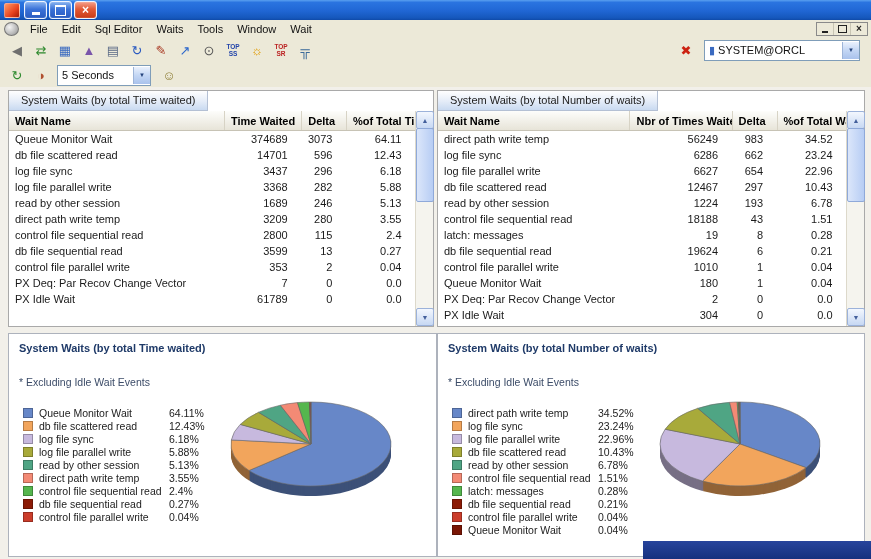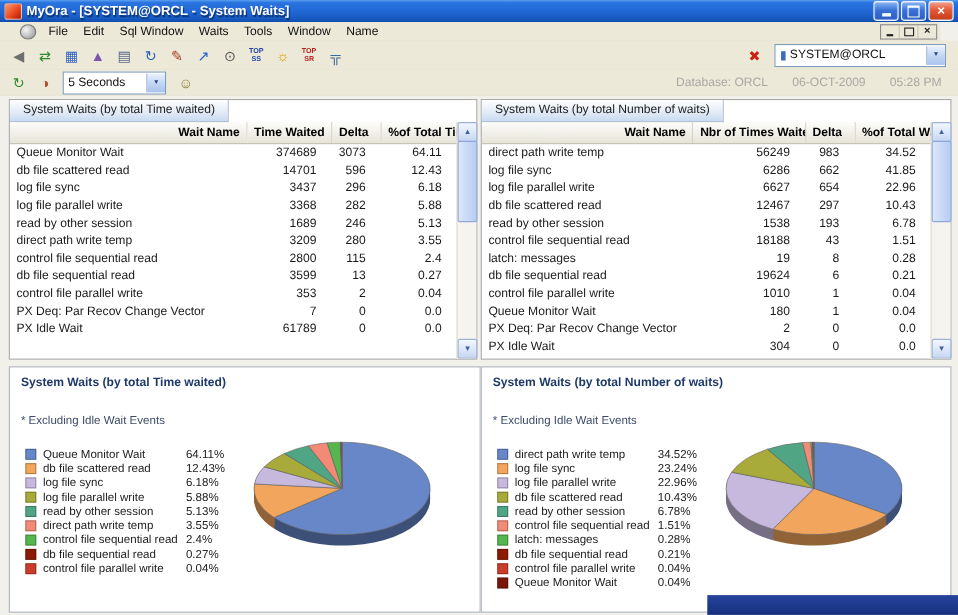--- a/index.html
+++ b/index.html
@@ -14,22 +14,22 @@
     background:linear-gradient(135deg,#ff9966 0%,#e8431f 60%,#a51b05 100%);}
   .title-text{flex:1;font-weight:bold;font-size:12px;white-space:nowrap;text-shadow:1px 1px 1px rgba(8,40,90,.85);}
   .winbtns{display:flex;gap:2px;padding-right:2px;}
   .winbtn{width:21px;height:16px;border-radius:3px;border:1px solid #eef4ff;display:flex;align-items:center;justify-content:center;
     background:linear-gradient(180deg,#8ab4f0 0%,#3a72d8 45%,#2a5cc0 100%);color:#fff;box-shadow:inset 0 0 1px #fff;}
   .winbtn.close{background:linear-gradient(180deg,#f4a08c 0%,#e25935 45%,#c83b16 100%);}
   .glyph-minbar{width:8px;height:3px;background:#fff;margin-top:7px;}
   .glyph-maxbox{width:9px;height:8px;border:1px solid #fff;border-top-width:2px;}
   .glyph-close{font-size:12px;font-weight:bold;line-height:1;}
   
-  .menubar{position:absolute;left:0;top:20px;right:16px;height:17px;background:#ece9d8;display:flex;align-items:center;
-    border-bottom:1px solid #e3e0cf;padding-left:14px;}
+  .menubar{position:absolute;left:0;top:20px;right:0;height:17px;background:#ece9d8;display:flex;align-items:center;
+    border-bottom:1px solid #e3e0cf;}
   .child-icon{width:13px;height:12px;margin:0 4px;border-radius:50%;border:1px solid #777;
     background:radial-gradient(circle at 35% 35%,#f4f4f4 0%,#b9b9b9 60%,#8a8a8a 100%);}
   .menu-items{display:flex;align-items:center;}
   .menu-item{padding:1px 7px;color:#111;cursor:default;}
   .mdibtns{margin-left:auto;display:flex;border:1px solid #8a8a8a;margin-right:3px;background:#ece9d8;}
   .mdibtn{width:16px;height:12px;display:flex;align-items:center;justify-content:center;color:#222;border-left:1px solid #c8c5b4;}
   .mdibtn:first-child{border-left:none;}
   .glyph-minbar-s{width:6px;height:2px;background:#222;margin-top:6px;}
   .glyph-maxbox-s{width:7px;height:6px;border:1px solid #222;}
   .glyph-close-s{font-size:10px;font-weight:bold;line-height:1;}
@@ -50,21 +50,21 @@
   .combo .cicon{font-size:11px;margin-right:3px;}
   .statusinfo{margin-left:auto;display:flex;gap:22px;color:#a9a8a4;padding-right:10px;}
   
   .content{position:absolute;left:0;top:87px;right:0;bottom:0;background:#f2f0ea;}
   .panel{position:absolute;background:#fff;border:1px solid #a9a9a9;}
   .tab{display:inline-block;height:19px;line-height:18px;padding:0 12px;color:#222;
     background:linear-gradient(180deg,#fefefe 0%,#e4ecf8 55%,#c9daf1 100%);
     border-right:1px solid #b4c0d4;border-bottom:1px solid #b4c0d4;}
   table.grid{border-collapse:collapse;table-layout:fixed;width:calc(100% - 17px);font-size:11px;}
   .grid th{background:linear-gradient(180deg,#fdfdfb 0%,#e7e4d8 100%);border-right:1px solid #d7d3c5;border-bottom:1px solid #c7c3b5;
-    font-weight:bold;text-align:right;padding:2px 6px;height:15px;white-space:nowrap;overflow:hidden;}
+    font-weight:bold;text-align:left;padding:2px 6px;height:15px;white-space:nowrap;overflow:hidden;}
   .grid th.num{text-align:right;padding-right:14px;}
   .grid td{padding:1px 6px;height:14px;white-space:nowrap;overflow:hidden;color:#1a1a1a;}
   .grid td.c-num{text-align:right;padding-right:14px;}
   
   .vscroll{position:absolute;top:20px;right:0;bottom:0;width:17px;background:#f5f4ee;border-left:1px solid #ddd9cb;}
   .sbtn{position:absolute;left:0;width:16px;height:16px;display:flex;align-items:center;justify-content:center;font-size:7px;color:#44609c;
     background:linear-gradient(180deg,#f3f7fe 0%,#c7d8f3 100%);border:1px solid #9cb2da;border-radius:2px;}
   .sbtn.up{top:0;} .sbtn.down{bottom:0;}
   .sthumb{position:absolute;left:0;top:17px;width:16px;height:72px;border:1px solid #8fa9d9;border-radius:2px;
     background:linear-gradient(90deg,#dbe6fa 0%,#b7cdf4 100%);}
@@ -80,44 +80,43 @@
   .pie-svg{position:absolute;left:192px;top:52px;}
   
   .bg-fragment{position:absolute;left:643px;top:454px;width:228px;height:18px;
     background:linear-gradient(180deg,#27449c 0%,#16307e 100%);}
 </style>
 </head>
 <body>
 
 <div class="titlebar">
   <div class="app-icon"></div>
-  <div class="title-text">MyOra - [SYSTEM@ORCL - System Waits]</div>
   <div class="winbtns">
     <div class="winbtn">
         <div class="glyph-minbar"></div>
       </div>
     <div class="winbtn">
         <div class="glyph-maxbox"></div>
       </div>
     <div class="winbtn close">
         <span class="glyph-close">×</span>
       </div>
   </div>
 </div>
 
 <div class="menubar">
   <div class="child-icon"></div>
   <div class="menu-items">
       <span class="menu-item">File</span>
       <span class="menu-item">Edit</span>
-      <span class="menu-item">Sql Window</span>
+      <span class="menu-item">Sql Editor</span>
       <span class="menu-item">Waits</span>
       <span class="menu-item">Tools</span>
       <span class="menu-item">Window</span>
-      <span class="menu-item">Name</span>
+      <span class="menu-item">Wait</span>
     </div>
   <div class="mdibtns">
     <div class="mdibtn">
         <div class="glyph-minbar-s"></div>
       </div>
     <div class="mdibtn">
         <div class="glyph-maxbox-s"></div>
       </div>
     <div class="mdibtn">
         <span class="glyph-close-s">×</span>
@@ -192,25 +191,20 @@
     </div>
   <div class="combo" style="width:88px;margin-left:4px;">
     <span class="val">5 Seconds</span>
     <span class="drop">▼</span>
   </div>
   <div class="ticons" style="margin-left:6px;">
       <div class="tbtn">
         <span class="ticon" style="color: rgb(138, 122, 48);">☺</span>
       </div>
     </div>
-  <div class="statusinfo">
-    <span>Database: ORCL</span>
-    <span>06-OCT-2009</span>
-    <span>05:28 PM</span>
-  </div>
 </div>
 
 <div class="content">
 
   <div class="panel" style="left:8px;top:3px;width:424px;height:235px;">
     <div class="tab"><span>System Waits (by total Time waited)</span></div>
     <table class="grid">
       <colgroup>
           <col style="width:53%">
           <col style="width:19%">
@@ -322,37 +316,37 @@
           <tr>
             <td class="c-name">direct path write temp</td>
             <td class="c-num">56249</td>
             <td class="c-num">983</td>
             <td class="c-num">34.52</td>
           </tr>
           <tr>
             <td class="c-name">log file sync</td>
             <td class="c-num">6286</td>
             <td class="c-num">662</td>
-            <td class="c-num">41.85</td>
+            <td class="c-num">23.24</td>
           </tr>
           <tr>
             <td class="c-name">log file parallel write</td>
             <td class="c-num">6627</td>
             <td class="c-num">654</td>
             <td class="c-num">22.96</td>
           </tr>
           <tr>
             <td class="c-name">db file scattered read</td>
             <td class="c-num">12467</td>
             <td class="c-num">297</td>
             <td class="c-num">10.43</td>
           </tr>
           <tr>
             <td class="c-name">read by other session</td>
-            <td class="c-num">1538</td>
+            <td class="c-num">1224</td>
             <td class="c-num">193</td>
             <td class="c-num">6.78</td>
           </tr>
           <tr>
             <td class="c-name">control file sequential read</td>
             <td class="c-num">18188</td>
             <td class="c-num">43</td>
             <td class="c-num">1.51</td>
           </tr>
           <tr>

